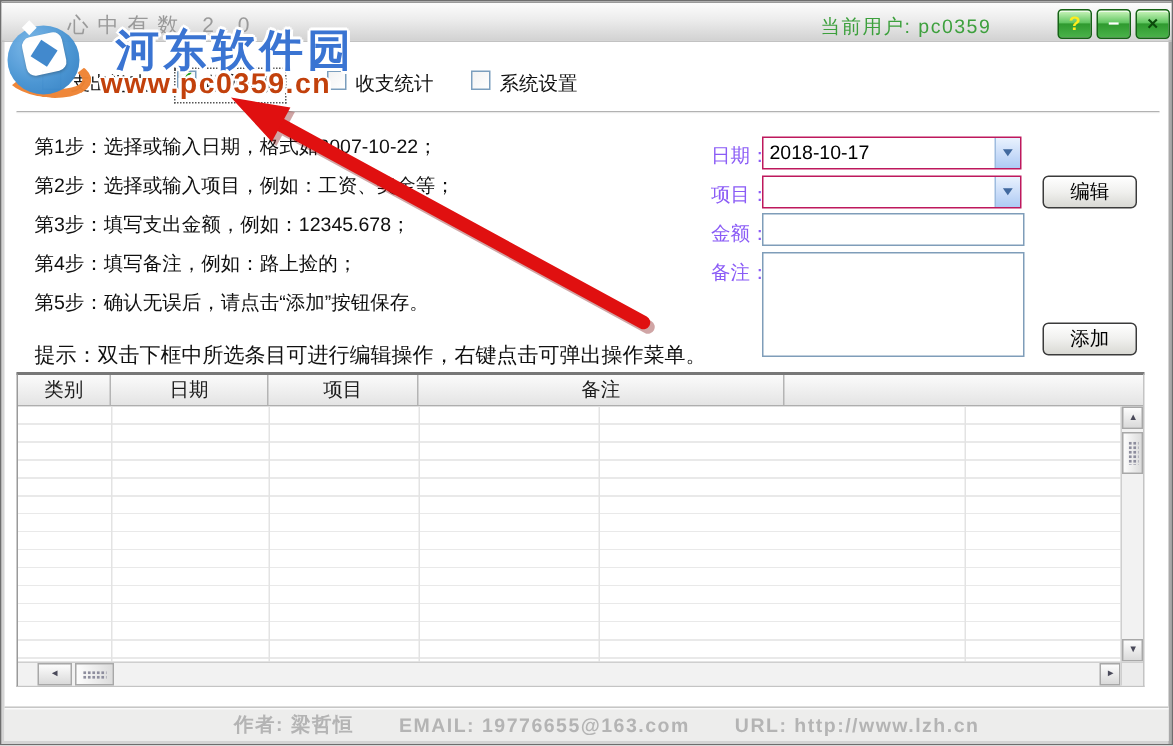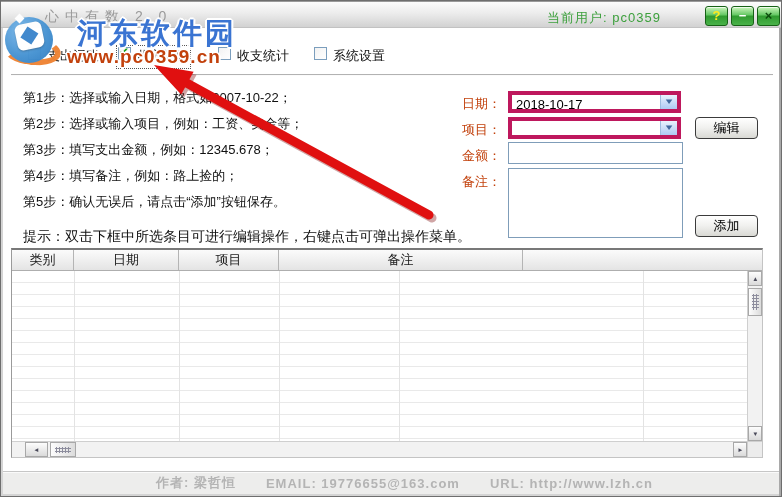--- a/index.html
+++ b/index.html
@@ -32,22 +32,22 @@
   .cb .lbl { margin-left:6px; font-size:13px; color:#111; }
   .cb.focus { outline:1px dotted #555; outline-offset:1px; }
   .hr1 { position:absolute; left:10px; top:73px; width:762px; height:2px;
          border-top:1px solid #b2b2b2; border-bottom:1px solid #fbfbfb; }
 
   
   .steps { position:absolute; left:22px; top:84px; font-size:13px; color:#101010; line-height:26px; }
   .tip   { position:absolute; left:22px; top:227px; font-size:14px; color:#101010; }
 
   
-  .flabel { position:absolute; width:40px; text-align:right; font-size:13px; color:#c2410c; }
-  .combo { position:absolute; height:22px; background:#fff; border:4px solid #be185d;
+  .flabel { position:absolute; width:40px; text-align:right; font-size:13px; color:#8b5cf6;margin-left:12px; }
+  .combo { position:absolute; height:22px; background:#fff; border:1px solid #be185d;
            font-size:13px; color:#000; line-height:20px; padding-left:4px; cursor:pointer; }
   .combo .arrowbtn { position:absolute; right:0; top:0; bottom:0; width:17px;
            background:linear-gradient(180deg,#e9f2fe 0%,#c6daf8 60%,#aecbf4 100%);
            border-left:1px solid #9ebcdf; display:flex; align-items:center; justify-content:center; }
   .combo .arrowbtn span { font-size:8px; color:#41699f; transform:scaleX(1.4); }
   .tinput { position:absolute; height:22px; border:1px solid #7f9db9; background:#fff;
             font-size:13px; padding:0 4px; font-family:inherit; }
   .tarea  { position:absolute; border:1px solid #7f9db9; background:#fff; resize:none;
             font-size:13px; padding:2px 4px; font-family:inherit; }
   .xpbtn { position:absolute; width:63px; height:22px; border:1px solid #3b3b3b; border-radius:4px;

